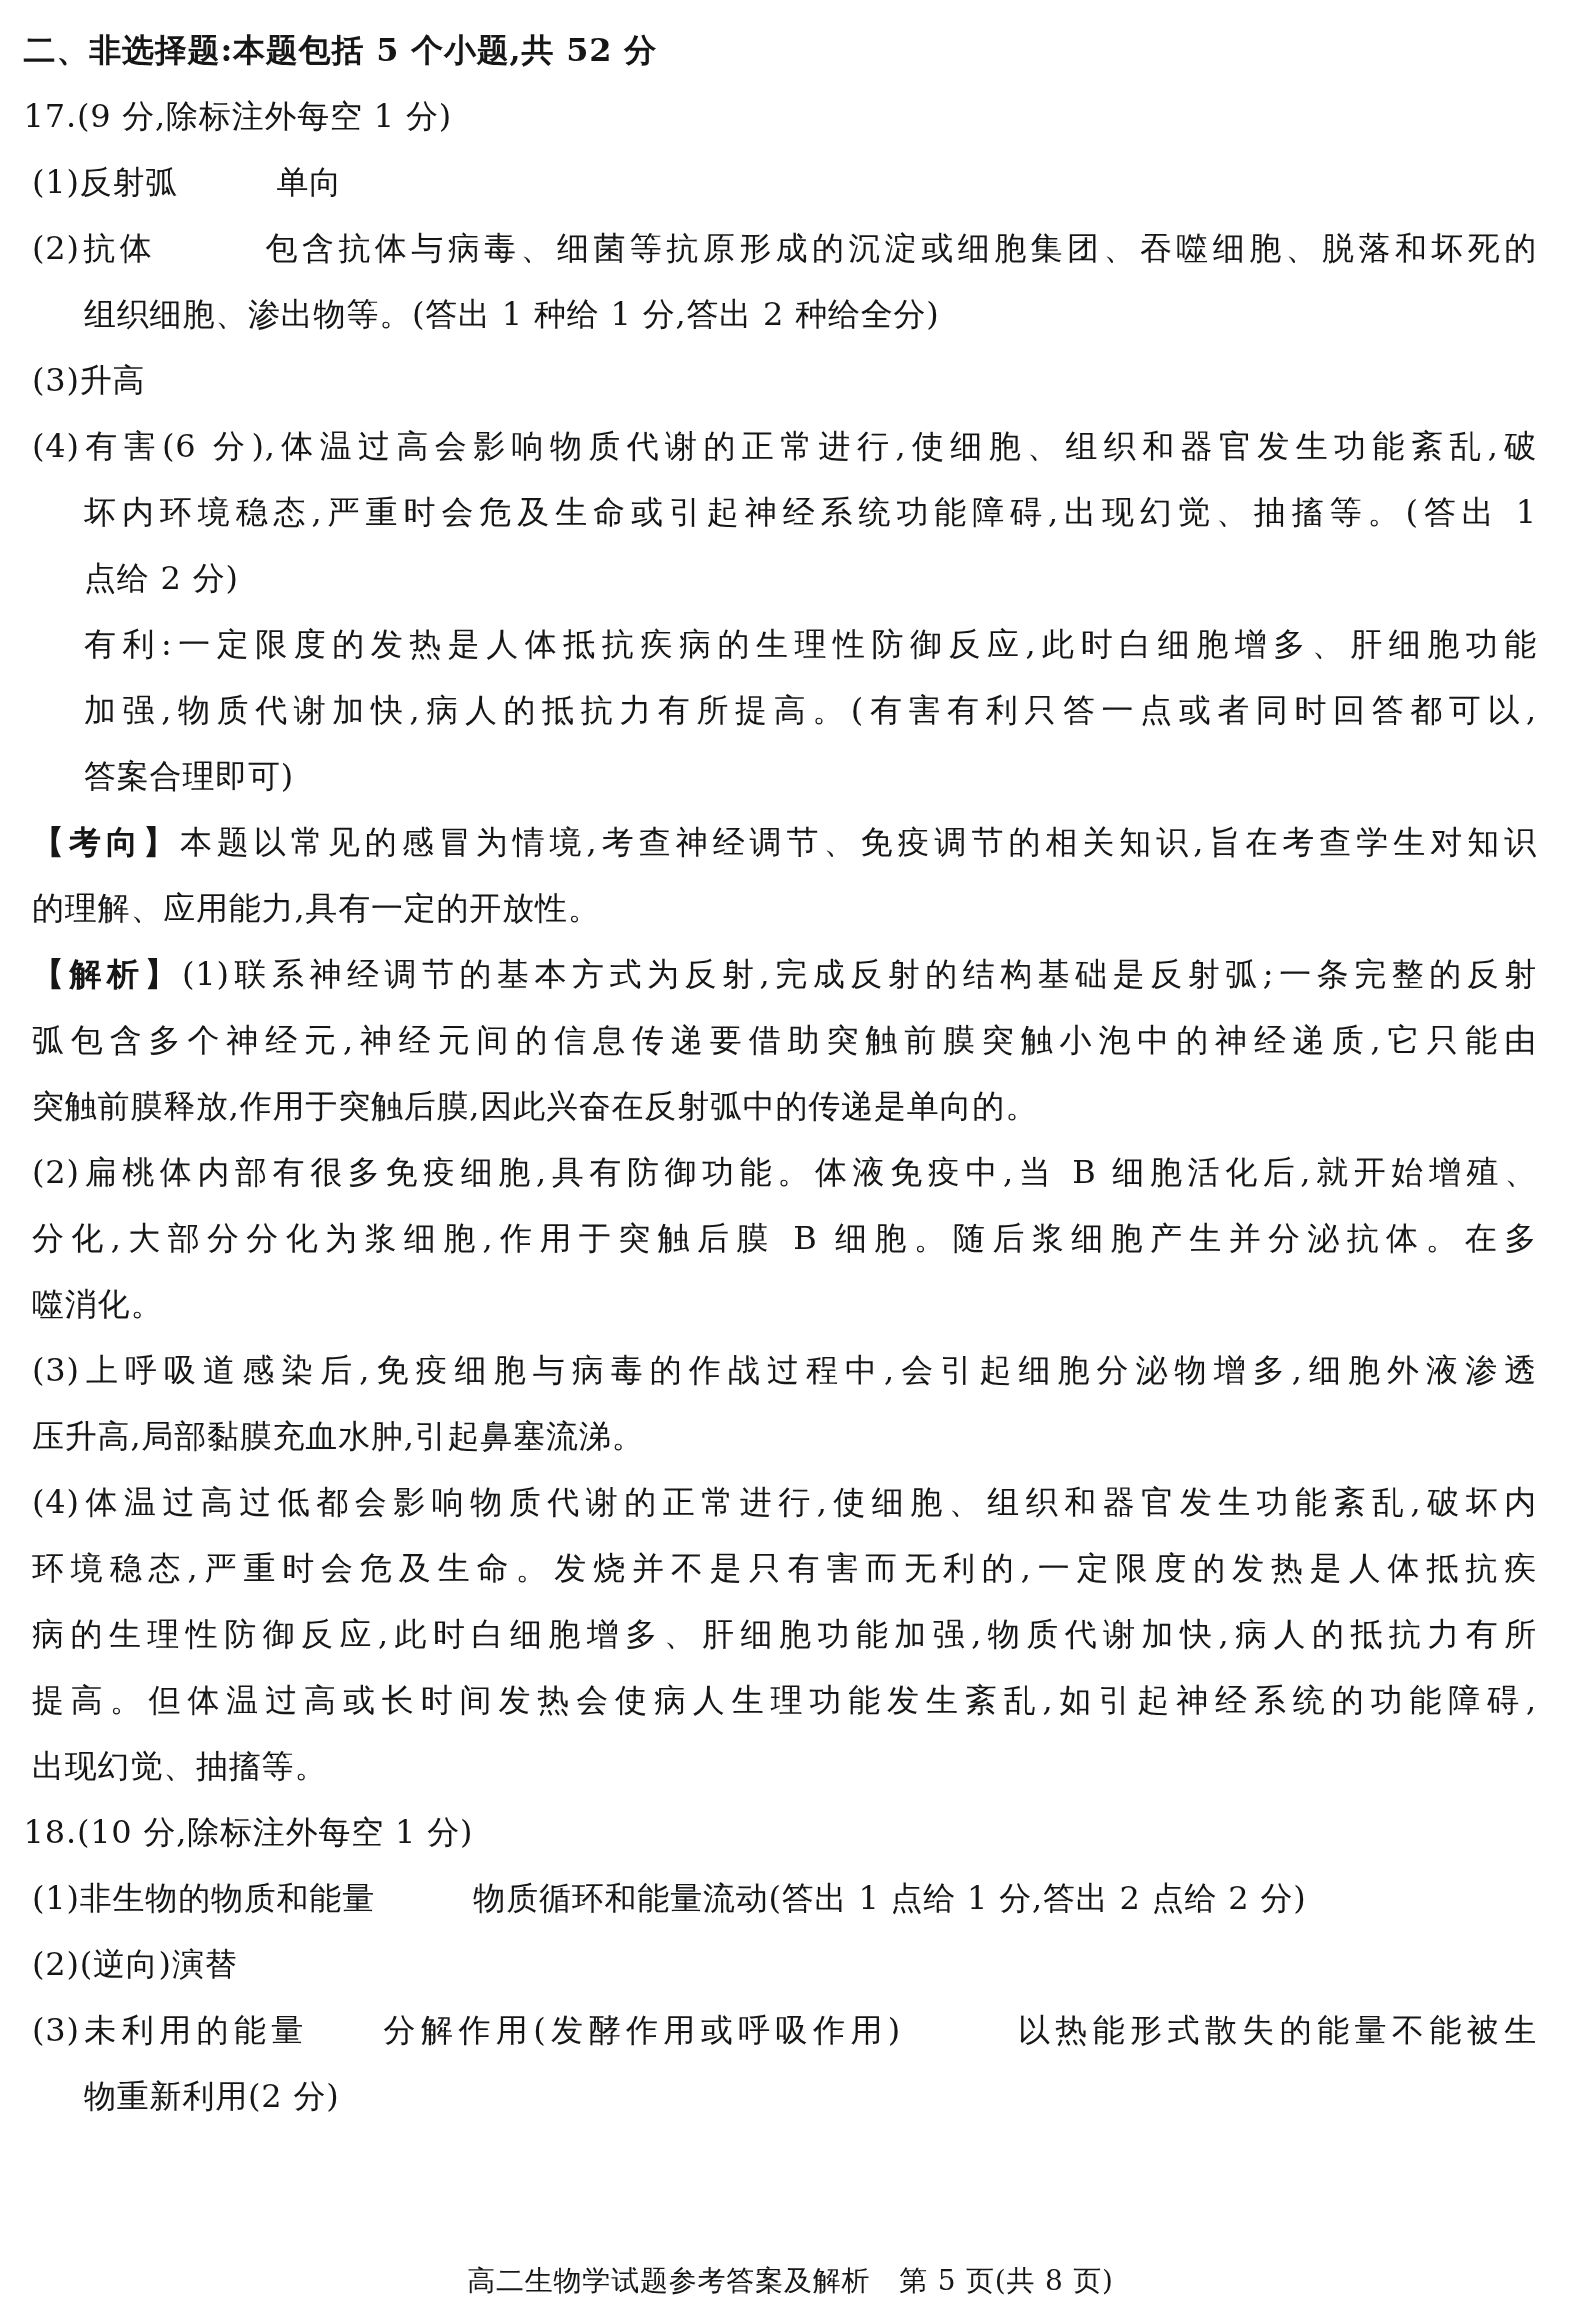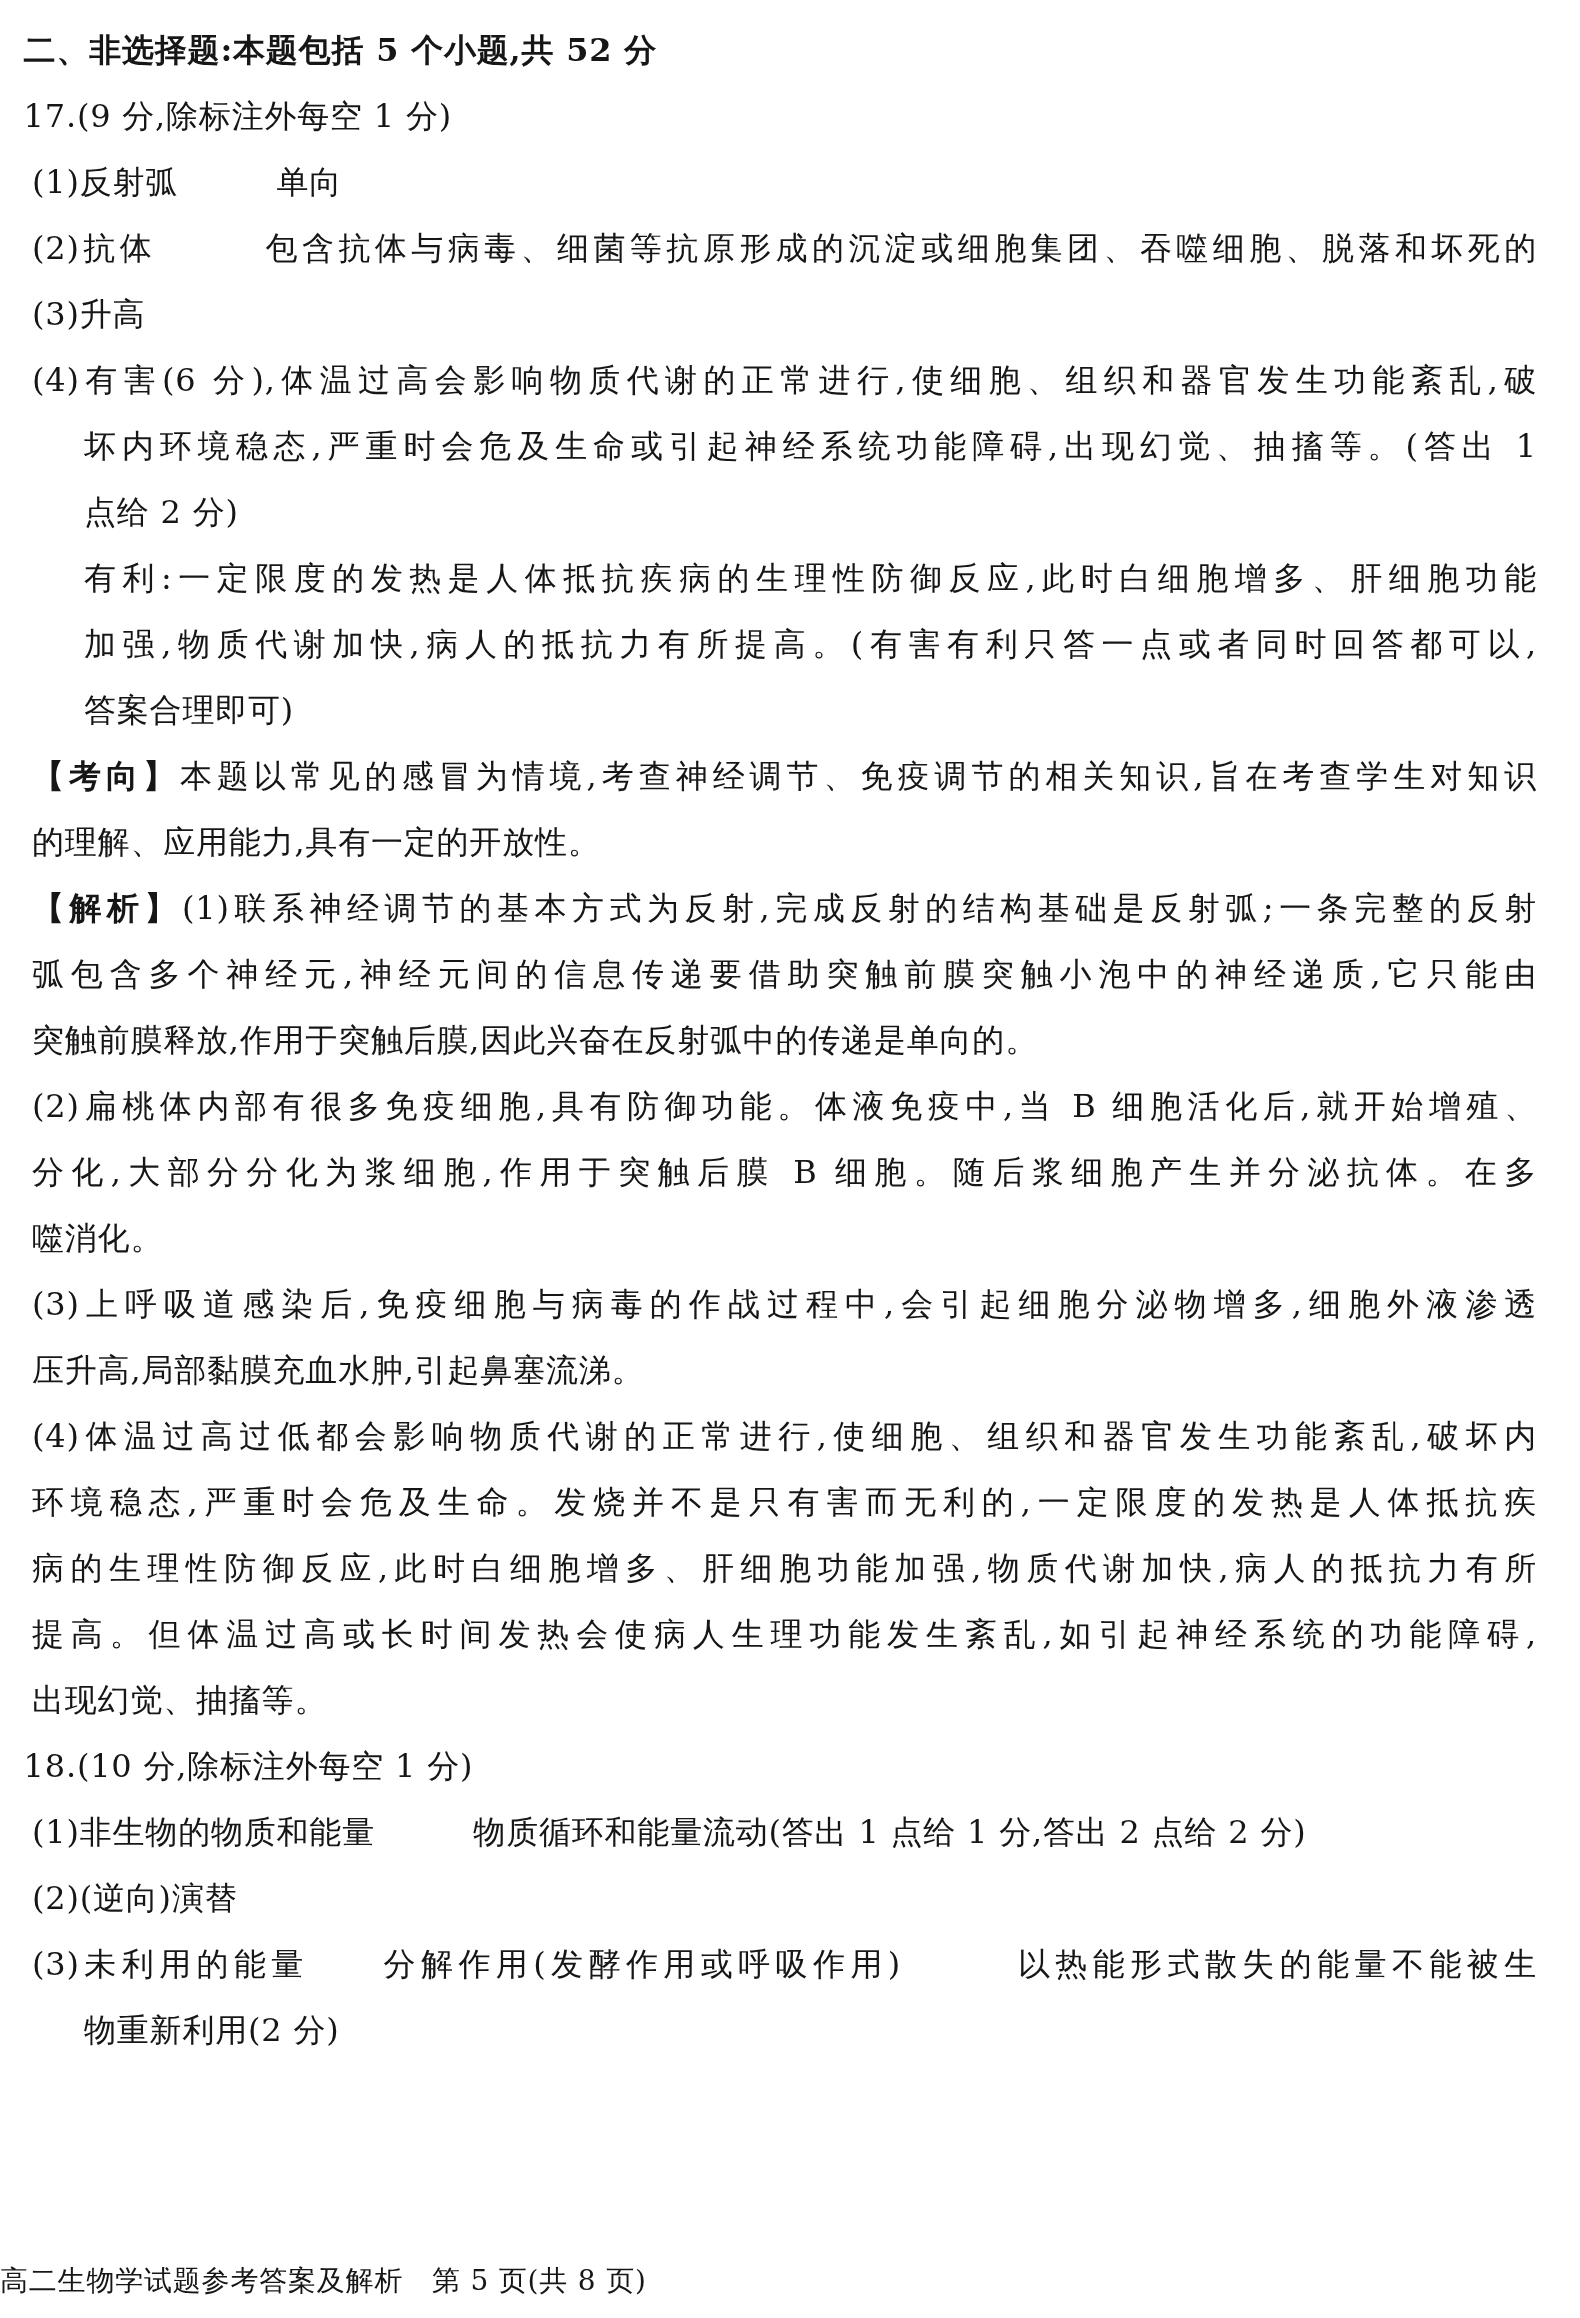--- a/index.html
+++ b/index.html
@@ -30,34 +30,36 @@
   .indent-0 { margin-left: 23.6px; }
   .indent-1 { margin-left: 32px; }
   .indent-2 { margin-left: 84px; }
   .fill { text-align: justify; text-align-last: justify; }
   .bold { font-weight: bold; }
   .footer {
     position: absolute;
     top: 2262px;
     left: 0;
     width: 100%;
+    text-align: center;
     font-size: 28px;
     letter-spacing: 0.8px;
     color: #161616;
   }
 </style>
 </head>
 <body>
 
 <div class="page">
   <div class="content" id="lines-container">
       <div class="line indent-0 bold">二、非选择题:本题包括 5 个小题,共 52 分</div>
       <div class="line indent-0">17.(9 分,除标注外每空 1 分)</div>
       <div class="line indent-1">(1)反射弧　　　单向</div>
       <div class="line indent-1 fill">(2)抗体　　　包含抗体与病毒、细菌等抗原形成的沉淀或细胞集团、吞噬细胞、脱落和坏死的</div>
+      <div class="line indent-2">组织细胞、渗出物等。(答出 1 种给 1 分,答出 2 种给全分)</div>
       <div class="line indent-1">(3)升高</div>
       <div class="line indent-1 fill">(4)有害(6 分),体温过高会影响物质代谢的正常进行,使细胞、组织和器官发生功能紊乱,破</div>
       <div class="line indent-2 fill">坏内环境稳态,严重时会危及生命或引起神经系统功能障碍,出现幻觉、抽搐等。(答出 1</div>
       <div class="line indent-2">点给 2 分)</div>
       <div class="line indent-2 fill">有利:一定限度的发热是人体抵抗疾病的生理性防御反应,此时白细胞增多、肝细胞功能</div>
       <div class="line indent-2 fill">加强,物质代谢加快,病人的抵抗力有所提高。(有害有利只答一点或者同时回答都可以,</div>
       <div class="line indent-2">答案合理即可)</div>
       <div class="line indent-1 fill"><span class="bold">【考向】</span>本题以常见的感冒为情境,考查神经调节、免疫调节的相关知识,旨在考查学生对知识</div>
       <div class="line indent-1">的理解、应用能力,具有一定的开放性。</div>
       <div class="line indent-1 fill"><span class="bold">【解析】</span>(1)联系神经调节的基本方式为反射,完成反射的结构基础是反射弧;一条完整的反射</div>

